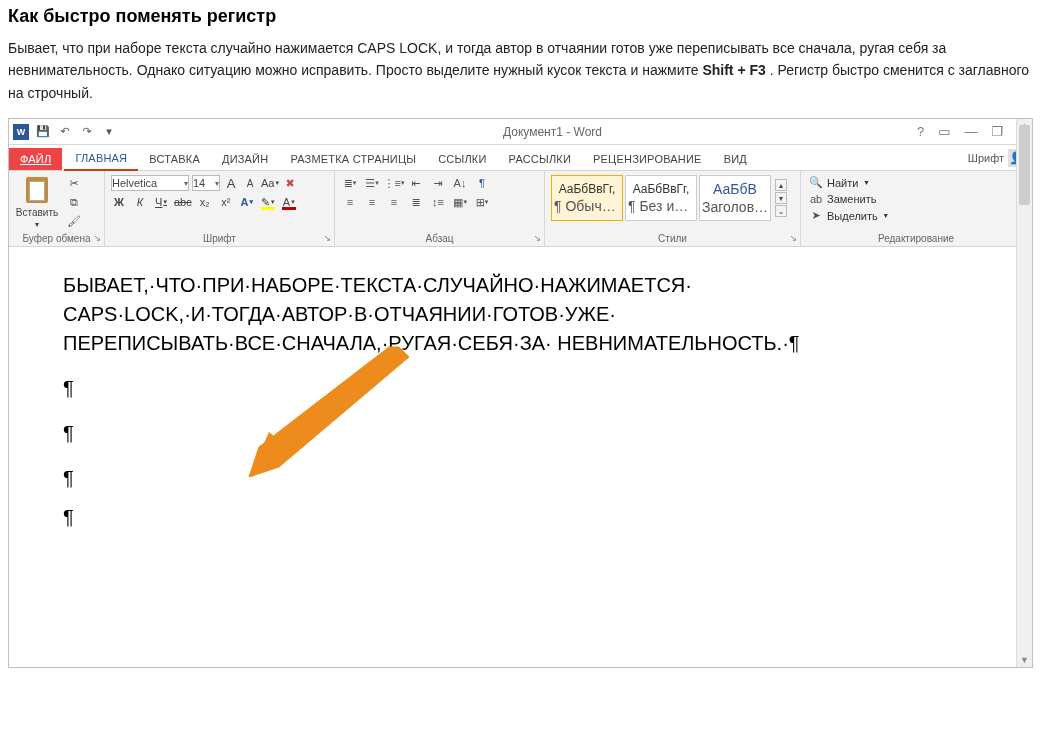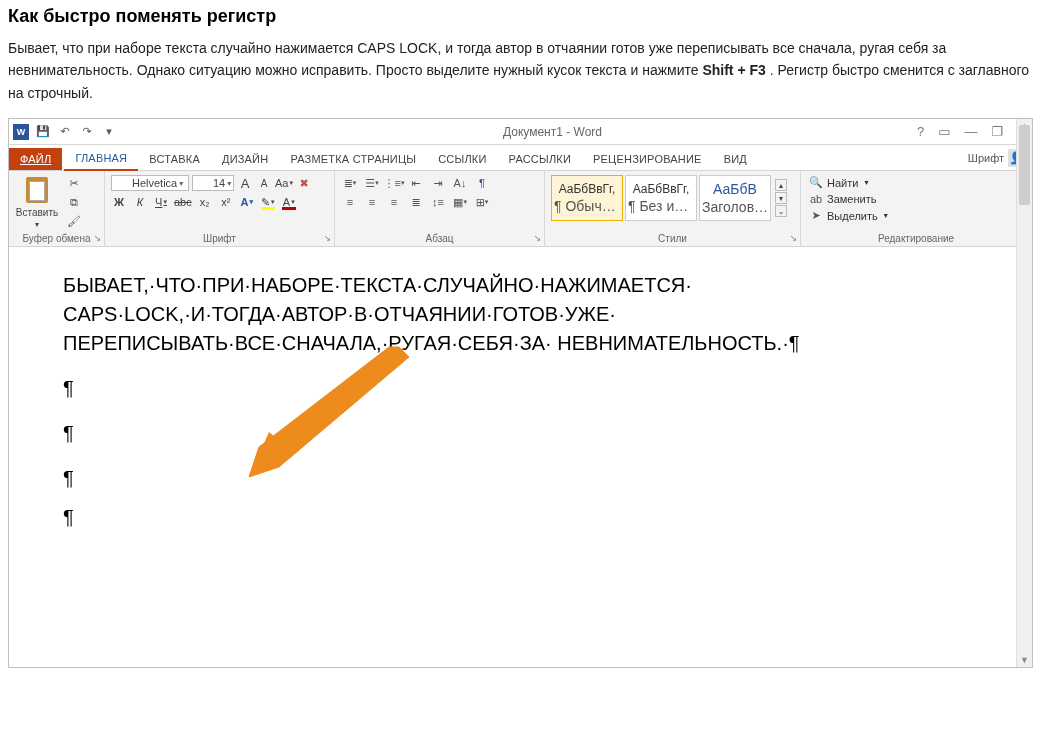--- a/index.html
+++ b/index.html
@@ -14,42 +14,42 @@
   .titlebar { height: 26px; background: #fff; border-bottom: 1px solid #d8d8d8; display:flex; align-items:center; position:relative; }
   .app-icon { width:16px; height:16px; background:#2b579a; color:#fff; font-size:9px; font-weight:bold; display:flex; align-items:center; justify-content:center; margin-left:4px; }
   .qat { display:flex; gap:6px; margin-left:6px; align-items:center; }
   .qat .btn { width:16px; height:16px; display:flex; align-items:center; justify-content:center; color:#555; cursor:pointer;}
   .doc-title { position:absolute; left:50%; transform:translateX(-50%); color:#666; font-size:12px;margin-left:32px; }
   .winctrl { position:absolute; right:4px; display:flex; gap:14px; align-items:center; color:#777; }
   .winctrl span { cursor:pointer; font-size:13px;}
   
   .tabs { height: 26px; background:#fff; display:flex; align-items:flex-end; border-bottom:1px solid #d4d4d4; position:relative;}
   .tab { padding: 5px 11px; font-size:11px; color:#444; cursor:pointer; text-transform:uppercase; letter-spacing:0.2px;}
-  .tab.file { background:#c2410c; color:#fff; margin-right:2px;text-decoration:underline;}
+  .tab.file { background:#ef4444; color:#fff; margin-right:2px;text-decoration:underline;}
   .tab.active { color:#2b579a; border-bottom:2px solid #c2410c; margin-bottom:-1px; background:#fff;}
   .signin { position:absolute; right:6px; top:4px; display:flex; align-items:center; gap:4px; color:#555; font-size:11px;}
   .avatar { width:18px; height:18px; background:#e0e0e0; display:flex; align-items:center; justify-content:center; color:#888; font-size:12px;}
   
   .ribbon { background:#f3f3f3; border-bottom:1px solid #d4d4d4; display:flex; height:76px;}
   .group { border-right:1px solid #d8d8d8; padding:4px 6px 2px; display:flex; flex-direction:column; justify-content:space-between; position:relative;}
   .group-label { font-size:10px; color:#666; text-align:center; padding-top:1px;}
   .group-body { display:flex; align-items:flex-start; gap:4px; flex:1;}
   .dialog-launcher { position:absolute; right:3px; bottom:3px; font-size:9px; color:#888; cursor:pointer;}
   
   .paste-big { display:flex; flex-direction:column; align-items:center; width:44px; cursor:pointer;}
   .paste-icon { width:28px; height:28px; position:relative; margin-top:2px;}
   .paste-icon .board { width:22px; height:26px; background:#c68b3a; border-radius:2px; position:absolute; left:3px; top:0;}
   .paste-icon .paper { width:16px; height:20px; background:#fff; border:1px solid #aaa; position:absolute; left:6px; top:4px;}
   .paste-big span { font-size:10px; margin-top:2px;}
   .small-col { display:flex; flex-direction:column; gap:3px; margin-left:2px;}
   .small-btn { width:18px; height:16px; display:flex; align-items:center; justify-content:center; color:#555; cursor:pointer; font-size:11px;}
   
   .font-row1 { display:flex; align-items:center; gap:3px; margin-bottom:3px;}
   .font-row2 { display:flex; align-items:center; gap:5px;}
-  .combo { border:1px solid #bbb; background:#fff; padding:1px 20px; font-size:11px; display:flex; align-items:center; gap:2px; cursor:pointer;}
+  .combo { border:1px solid #bbb; background:#fff; padding:1px 0; font-size:11px; display:flex; align-items:center; gap:2px; cursor:pointer;}
   .combo.font { width:78px;}
   .combo.size { width:28px;}
   .combo .arrow { font-size:8px; color:#666; margin-left:auto;}
   .fbtn { min-width:16px; height:16px; display:flex; align-items:center; justify-content:center; color:#444; cursor:pointer; font-size:11px; position:relative;}
   .fbtn.bold { font-weight:bold;}
   .fbtn.italic { font-style:italic;}
   .fbtn.under { text-decoration:underline;}
   .fbtn.strike { text-decoration:line-through;}
   .fbtn .dd { font-size:7px; margin-left:1px;}
   .color-bar { width:14px; height:3px; position:absolute; bottom:0; left:1px;}

